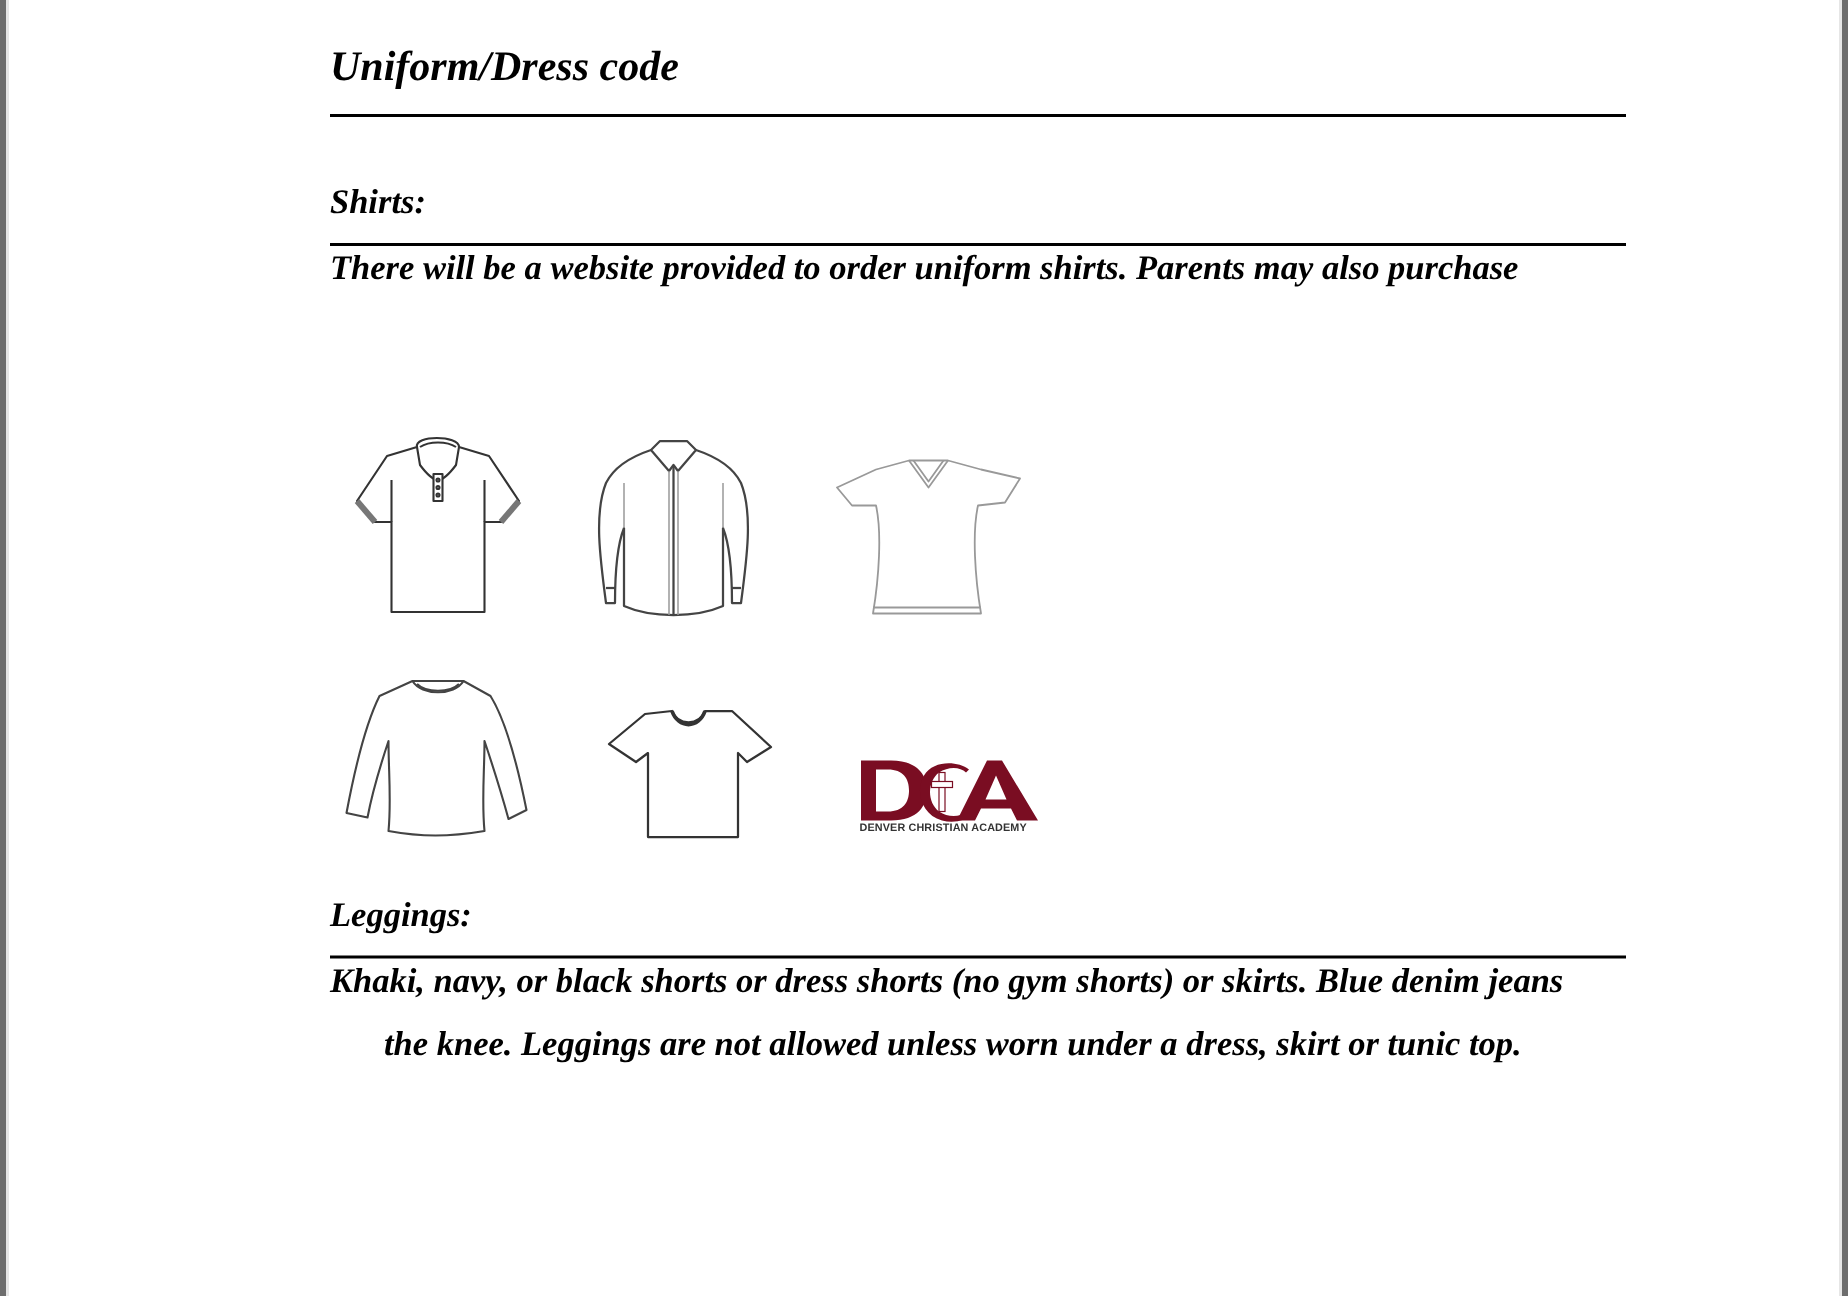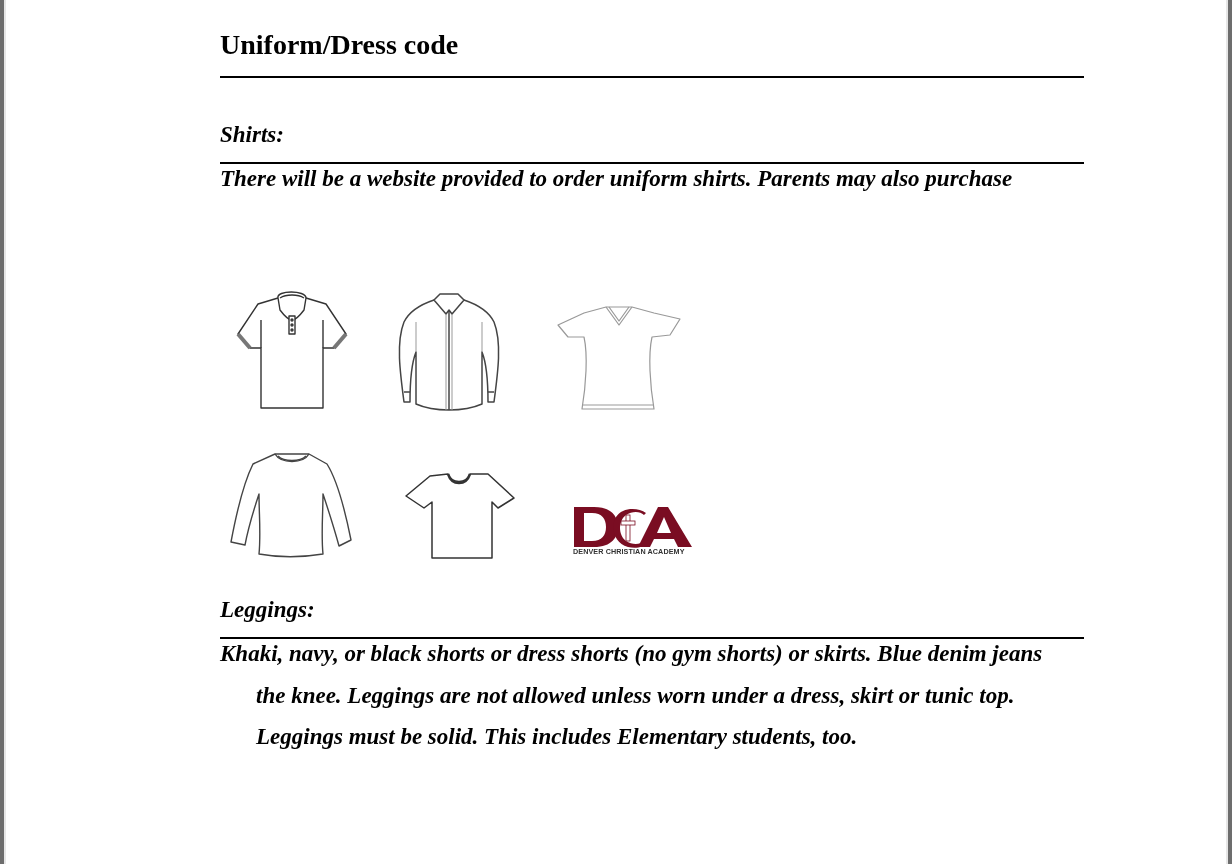--- a/index.html
+++ b/index.html
@@ -24,21 +24,21 @@
     }
     .edge-right-shadow {
       position: absolute; right: 4px; top: 0; width: 2px; height: 864px;
       background: #e6e6e6;
     }
     .page {
       position: absolute; left: 0; top: 0; width: 1232px; height: 864px;
     }
     .title {
       position: absolute; left: 220px; top: 27px;
-      font-size: 28px; font-weight: bold; 
+      font-size: 28px; font-weight: bold; font-style: italic;
       line-height: 36px; white-space: nowrap;
     }
     .rule {
       position: absolute; left: 220px; width: 864px; height: 0;
       border-top: 2px solid #000;
     }
     .heading {
       position: absolute; left: 220px;
       font-size: 23px; font-weight: bold; font-style: italic;
       line-height: 30px; white-space: nowrap;
@@ -165,16 +165,15 @@
       </g>
     </svg>
     <div class="logo-caption">DENVER CHRISTIAN ACADEMY</div>
   </div>
 
   <div class="heading" style="top:595px;">Leggings:</div>
   <div class="rule" style="top:637px;"></div>
   <div class="para" style="top:633px;">
     <span class="line">Khaki, navy, or black shorts or dress shorts (no gym shorts) or skirts.   Blue denim jeans</span>
     <span class="line indent">the knee.  Leggings are not allowed unless worn under a dress, skirt or tunic top.</span>
-    <span class="line indent">Leggings must be solid.  This includes Elementary students, too.</span>
   </div>
 
 </div>
 
 </body></html>

